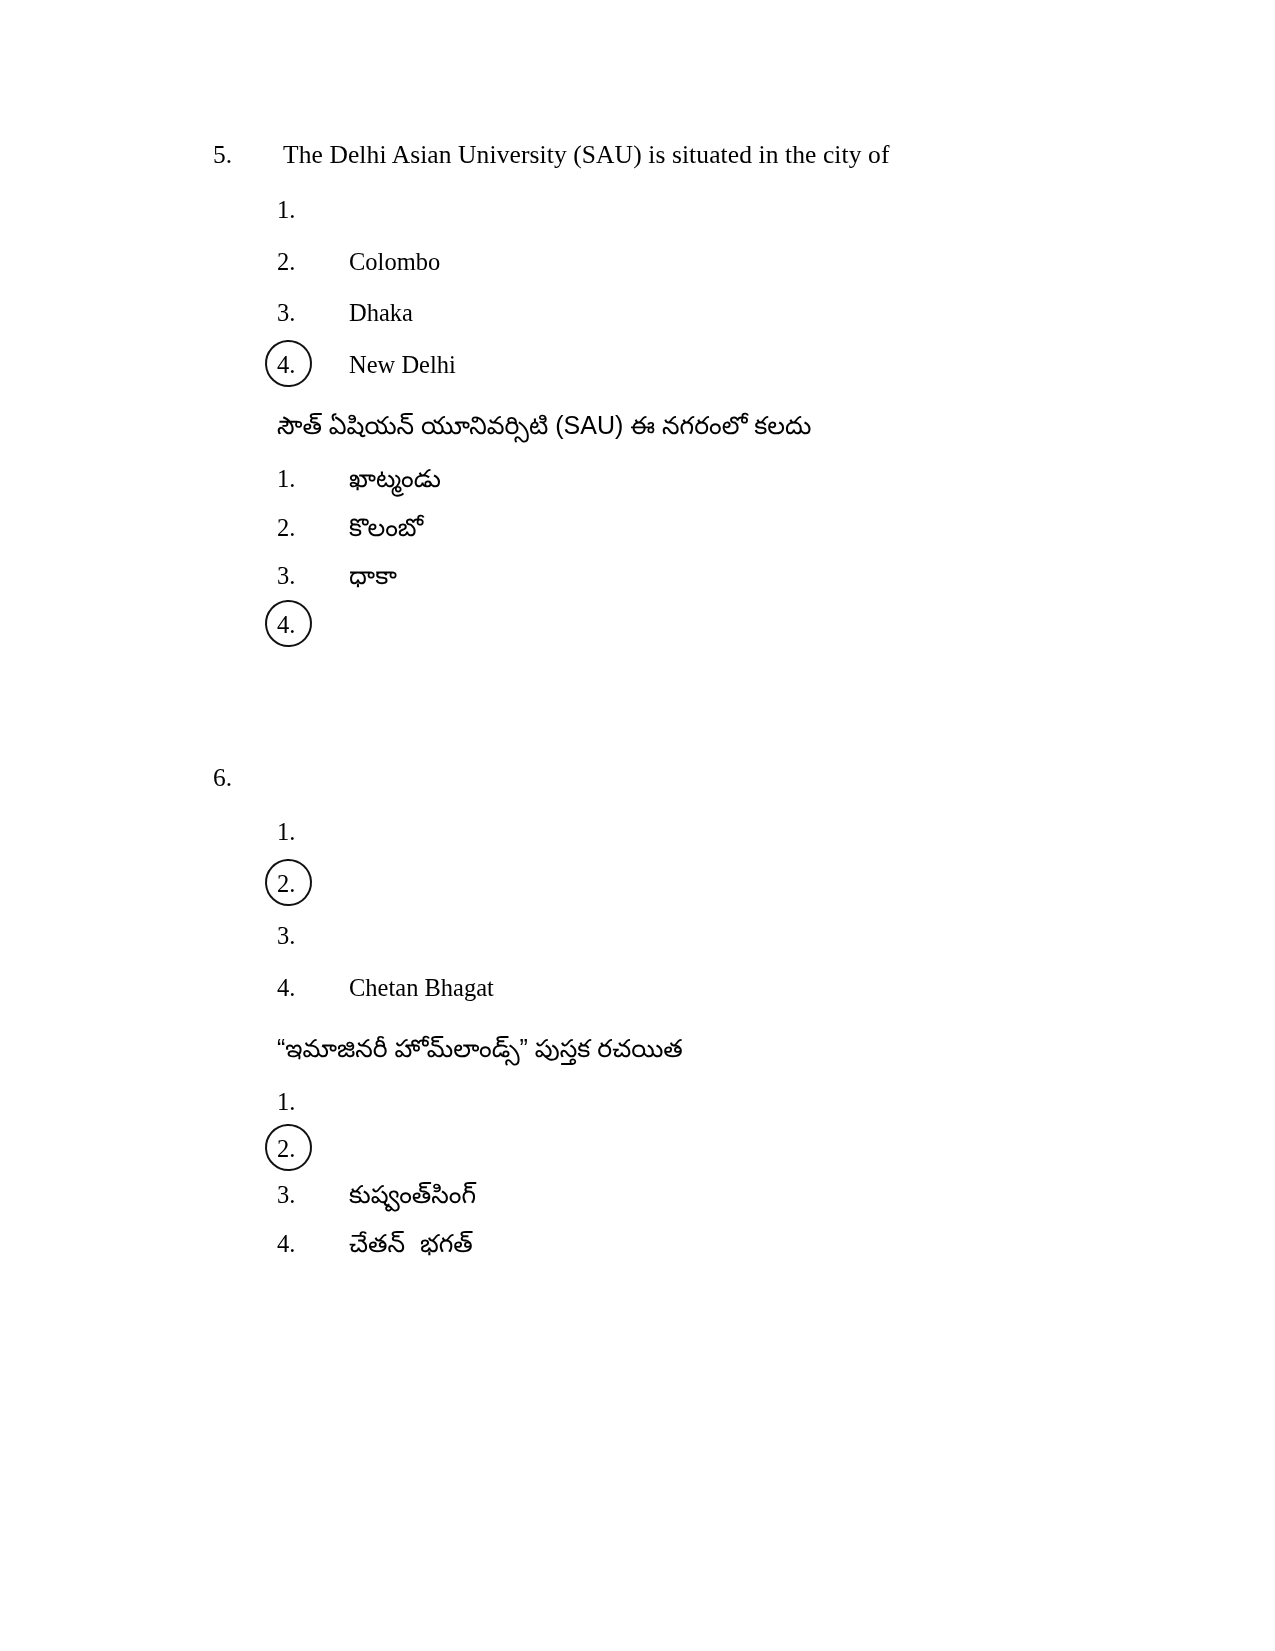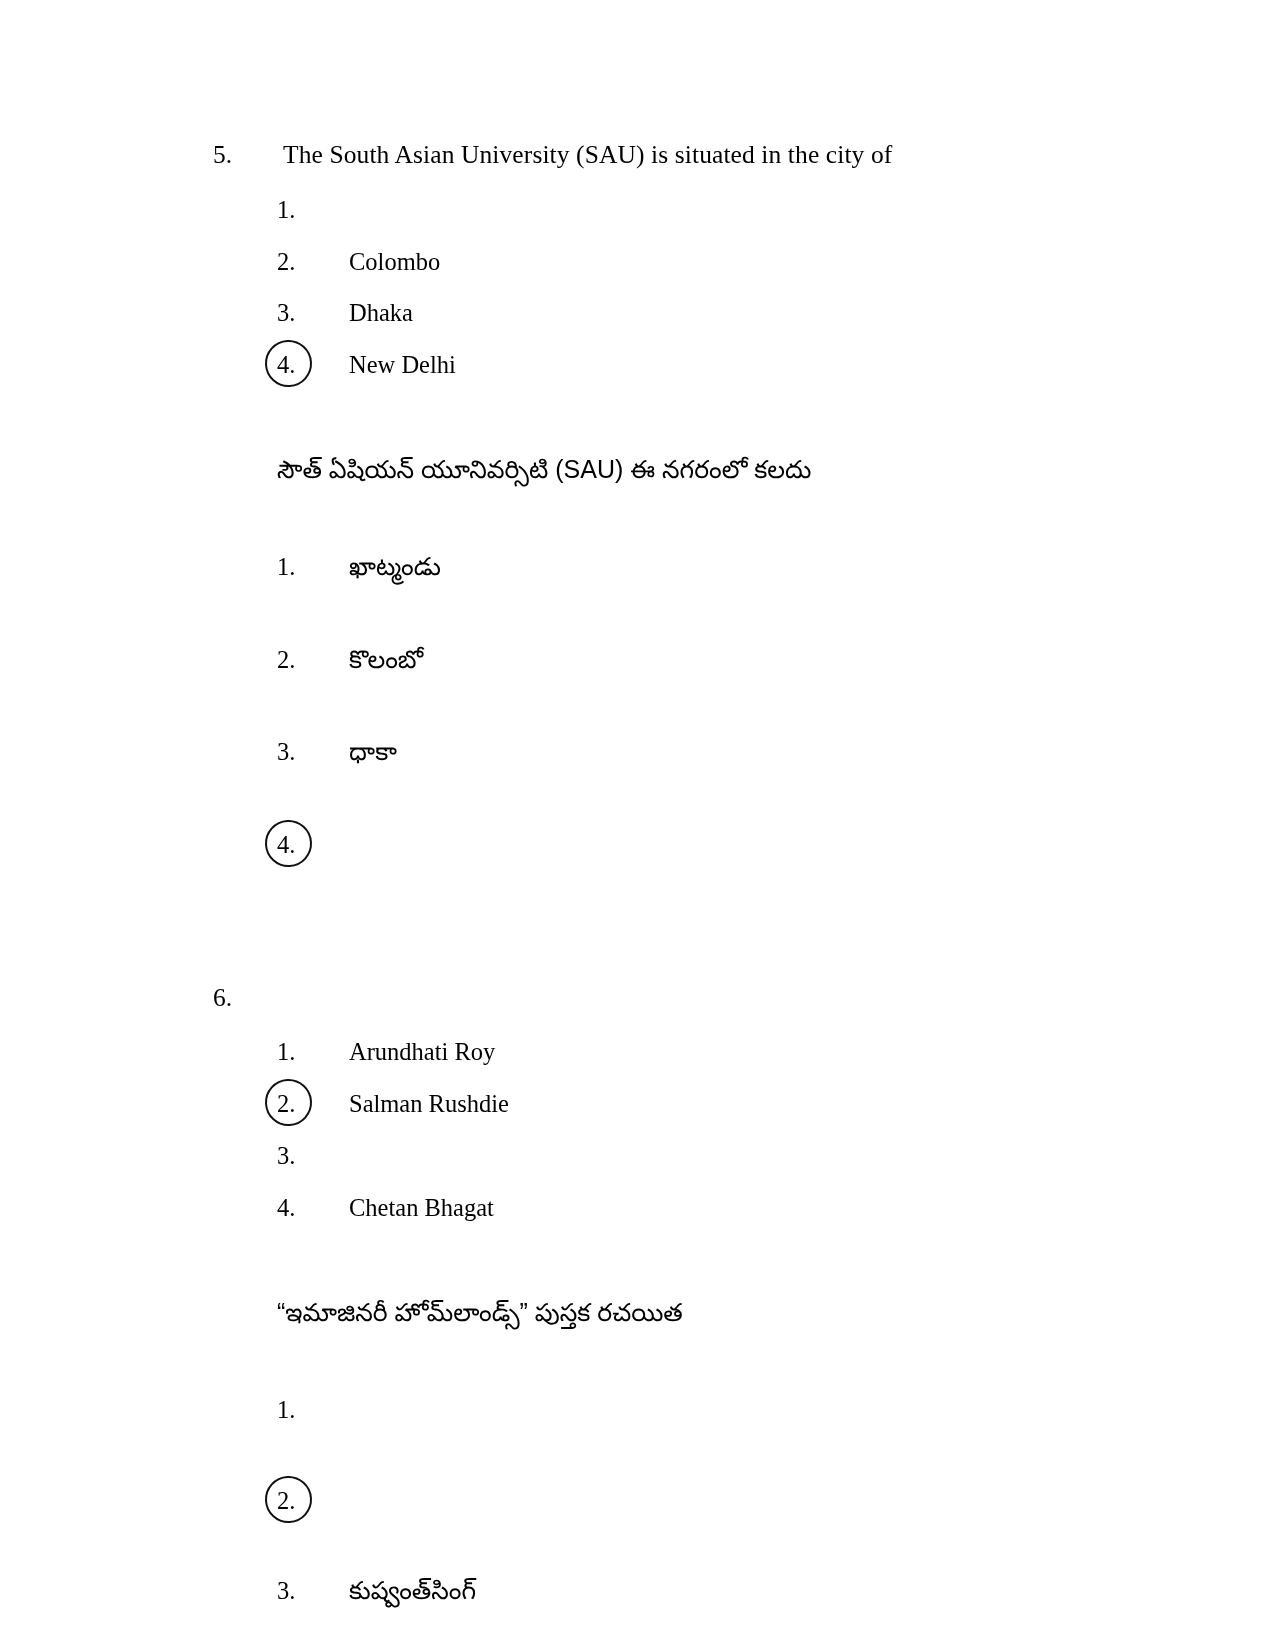--- a/index.html
+++ b/index.html
@@ -89,21 +89,20 @@
     box-sizing: border-box;
   }
   .opt-text {
     flex: 1 1 auto;
     white-space: pre-wrap;
   }
 
   
   .te {
     font-family: "Liberation Sans", "DejaVu Sans", sans-serif;
-    margin-top: 44px;
   }
   .te-stem {
     display: block;
     padding-left: 277px;
     font-size: 25px;
     line-height: 1.45;
   }
   .te-stem .q-text-te {
     display: inline-block;
   }
@@ -133,21 +132,21 @@
 <body>
 
 <div class="page">
   <div class="content">
     <div class="top-pad"></div>
 
     <div class="question-block">
 
       <div class="q-stem">
         <span class="q-num">5.</span>
-        <span class="q-text">The South Asian University (SAU) is situated in the city of</span>
+        <span class="q-text">The Delhi Asian University (SAU) is situated in the city of</span>
       </div>
 
       <div class="sp-stem-to-opts"></div>
 
       <div class="opt-row">
         <span class="opt-num-wrap">
           <span class="opt-num">1.</span>
         </span>
       </div>
 
@@ -229,31 +228,29 @@
       <div class="q-stem">
         <span class="q-num">6.</span>
       </div>
 
       <div class="sp-stem-to-opts"></div>
 
       <div class="opt-row">
         <span class="opt-num-wrap">
           <span class="opt-num">1.</span>
         </span>
-        <span class="opt-text">Arundhati Roy</span>
       </div>
 
       <div class="sp-opt"></div>
 
       <div class="opt-row">
         <span class="opt-num-wrap">
           <span class="ring"></span>
           <span class="opt-num">2.</span>
         </span>
-        <span class="opt-text">Salman Rushdie</span>
       </div>
 
       <div class="sp-opt"></div>
 
       <div class="opt-row">
         <span class="opt-num-wrap">
           <span class="opt-num">3.</span>
         </span>
       </div>
 

